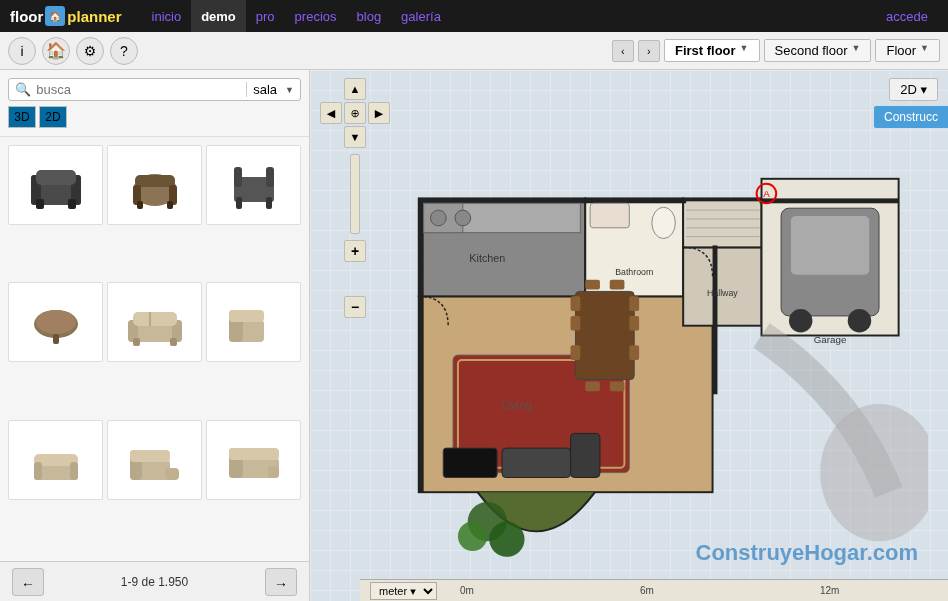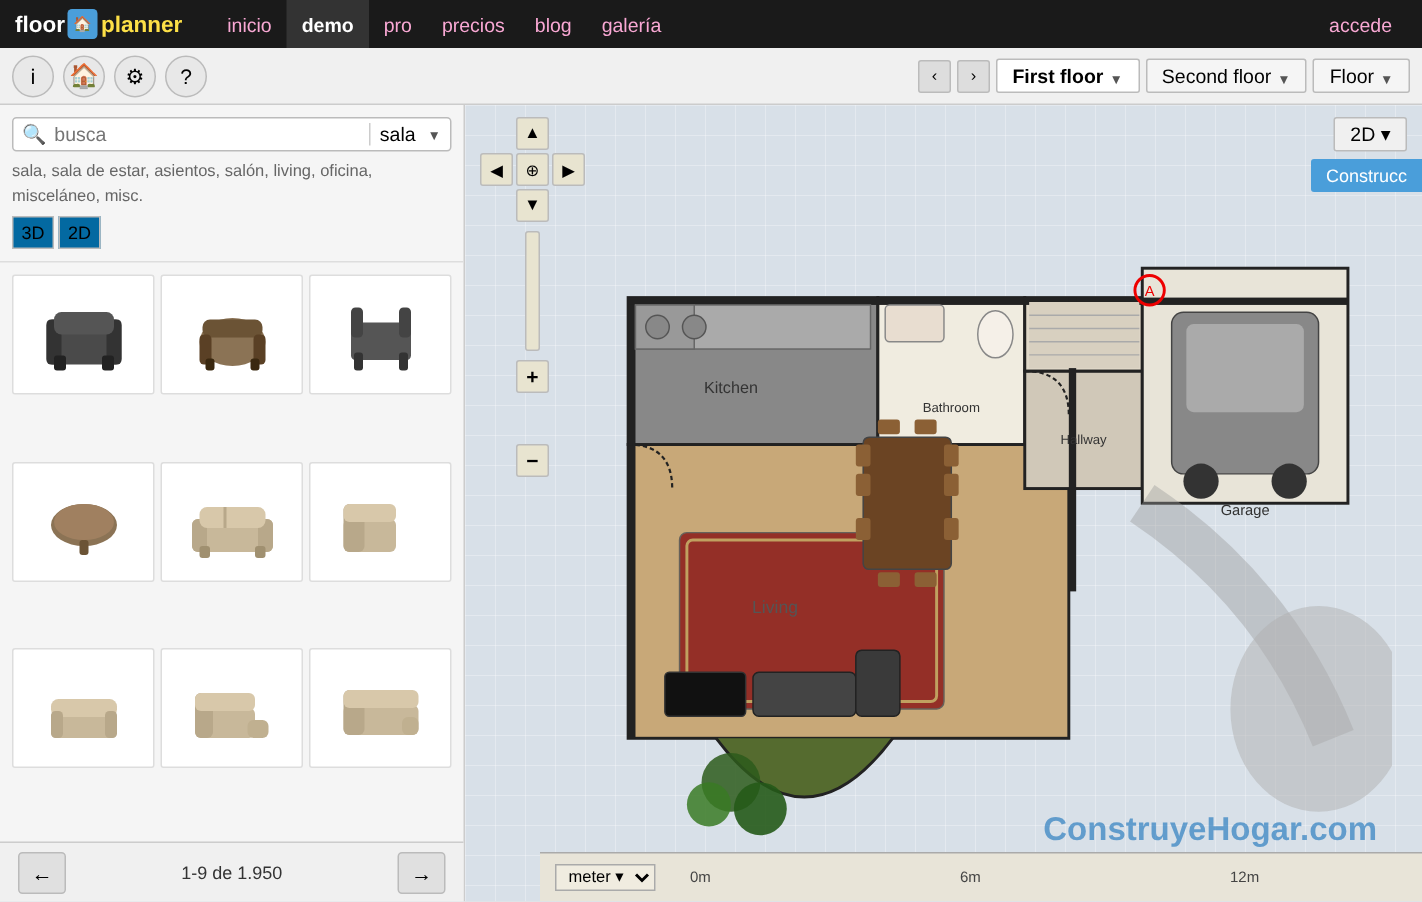--- a/index.html
+++ b/index.html
@@ -26,21 +26,21 @@
       border-radius: 3px;
       display: inline-flex;
       align-items: center;
       justify-content: center;
       margin: 0 2px;
       color: white;
       font-size: 10px;
       font-weight: bold;
     }
     .nav-item {
-      color: #f9a8d4;
+      color: #8b5cf6;
       padding: 0 10px;
       height: 32px;
       display: flex;
       align-items: center;
       cursor: pointer;
       font-size: 13px;
     }
     .nav-item.active {
       background: #333;
       color: #fff;
@@ -93,21 +93,21 @@
       border-radius: 2px;
     }
     .floor-btn {
       background: #f5f5f5;
       border: 1px solid #bbb;
       padding: 3px 10px;
       cursor: pointer;
       border-radius: 2px;
       font-size: 13px;
       display: flex;
-      align-items: flex-end;
+      align-items: flex-start;
       gap: 4px;
     }
     .floor-btn.active {
       font-weight: bold;
       background: #fff;
     }
     .dropdown-arrow { font-size: 9px; color: #555; }
 
     
     #main {
@@ -329,21 +329,21 @@
       right: 20px;
       bottom: 30px;
     }
 
     
     #ruler-bottom {
       position: absolute;
       bottom: 0;
       left: 50px;
       right: 0;
-      height: 33px;
+      height: 22px;
       background: #e8e4d8;
       border-top: 1px solid #aaa;
       display: flex;
       align-items: center;
       padding: 0 10px;
       font-size: 11px;
       color: #444;
     }
     #unit-select {
       background: #f0ece0;
@@ -418,22 +418,20 @@
   <div id="left-panel">
     <div id="search-area">
       <div id="search-bar">
         <span style="color:#888;font-size:13px;">🔍</span>
         <input type="text" placeholder="busca" style="">
         <div id="category-select">
           <span id="category-label">sala</span>
           <span class="dropdown-arrow">▼</span>
         </div>
       </div>
-      <div id="search-tags">sala, sala de estar, asientos, salón,
-living, oficina, misceláneo, misc.</div>
       <div id="view-toggle">
         <div class="view-btn">3D</div>
         <div class="view-btn">2D</div>
       </div>
     </div>
 
     <div id="furniture-grid">
 
       <div class="furniture-item">
         <svg viewBox="0 0 60 60">

